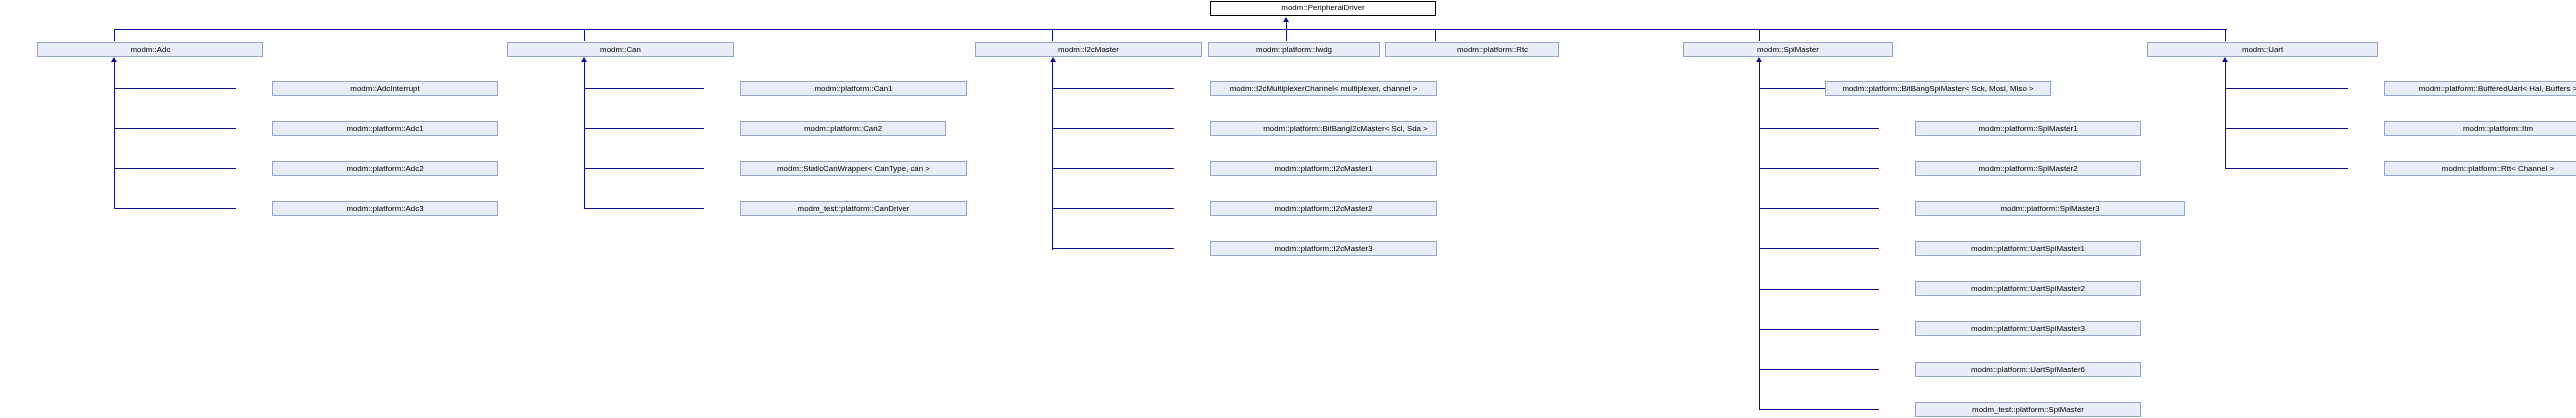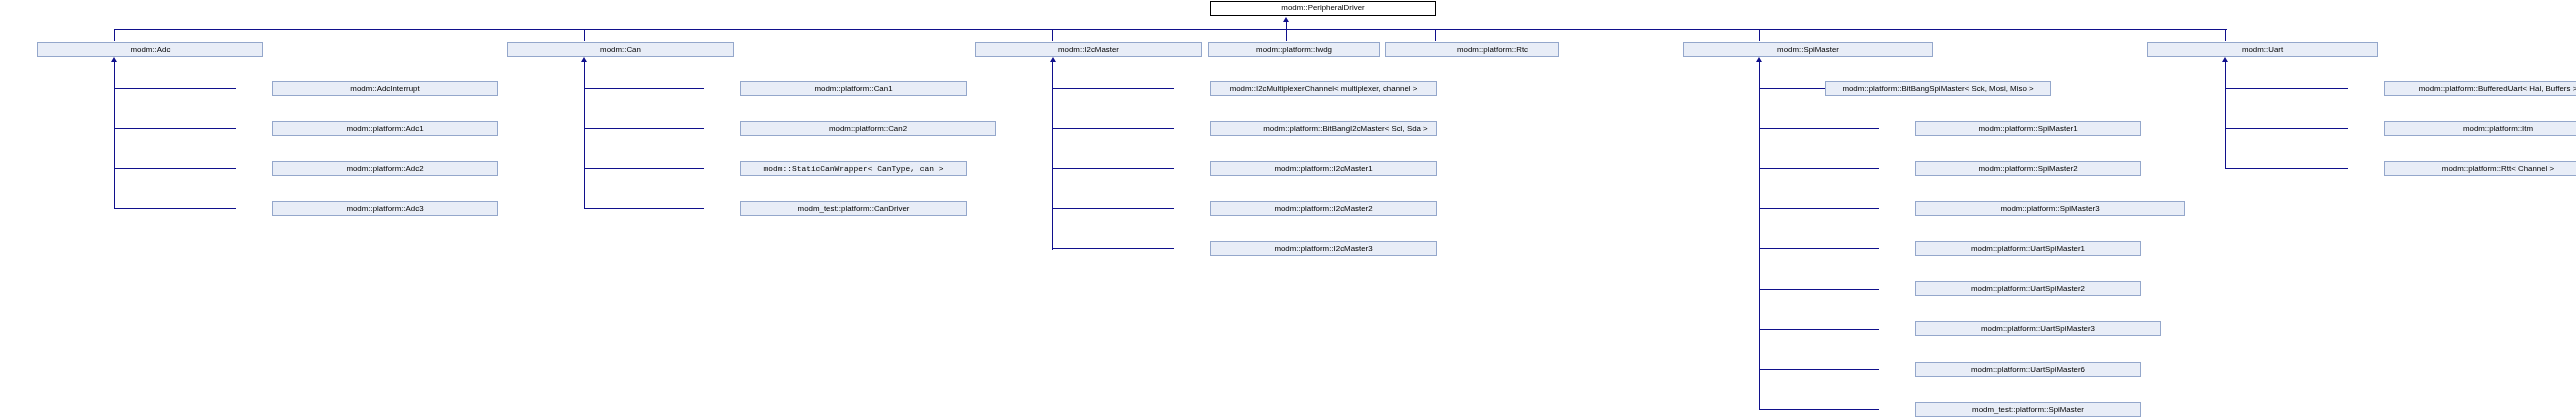--- a/index.html
+++ b/index.html
@@ -93,39 +93,39 @@
       <div class="edge h" style="left: 2225px; top: 168px; width: 123px;"></div>
     </div>
   <div id="nodes-layer">
       <div class="node" style="left: 1.4px; top: 42px; width: 226px;">modm::Adc</div>
       <div class="node" style="left: 236px; top: 81px; width: 226px;">modm::AdcInterrupt</div>
       <div class="node" style="left: 236px; top: 121px; width: 226px;">modm::platform::Adc1</div>
       <div class="node" style="left: 236px; top: 161px; width: 226px;">modm::platform::Adc2</div>
       <div class="node" style="left: 236px; top: 201px; width: 226px;">modm::platform::Adc3</div>
       <div class="node" style="left: 471px; top: 42px; width: 227px;">modm::Can</div>
       <div class="node" style="left: 704px; top: 81px; width: 227px;">modm::platform::Can1</div>
-      <div class="node" style="left: 704px; top: 121px; width: 256px;">modm::platform::Can2</div>
-      <div class="node" style="left: 704px; top: 161px; width: 227px; font-family: Liberation Mono, monospace;">modm::StaticCanWrapper&lt; CanType, can &gt;</div>
+      <div class="node" style="left: 704px; top: 121px; width: 206px;">modm::platform::Can2</div>
+      <div class="node" style="left: 704px; top: 161px; width: 227px;">modm::StaticCanWrapper&lt; CanType, can &gt;</div>
       <div class="node" style="left: 704px; top: 201px; width: 227px;">modm_test::platform::CanDriver</div>
       <div class="node" style="left: 939px; top: 42px; width: 227px;">modm::I2cMaster</div>
       <div class="node" style="left: 1174px; top: 81px; width: 227px;">modm::I2cMultiplexerChannel&lt; multiplexer, channel &gt;</div>
       <div class="node" style="left: 1174px; top: 121px; width: 227px; padding-left: 44px;">modm::platform::BitBangI2cMaster&lt; Scl, Sda &gt;</div>
       <div class="node" style="left: 1174px; top: 161px; width: 227px;">modm::platform::I2cMaster1</div>
       <div class="node" style="left: 1174px; top: 201px; width: 227px;">modm::platform::I2cMaster2</div>
       <div class="node" style="left: 1174px; top: 241px; width: 227px;">modm::platform::I2cMaster3</div>
       <div class="node" style="left: 1172px; top: 42px; width: 172px;">modm::platform::Iwdg</div>
       <div class="node" style="left: 1349px; top: 42px; width: 174px; padding-left: 41px;">modm::platform::Rtc</div>
-      <div class="node" style="left: 1647px; top: 42px; width: 250px;">modm::SpiMaster</div>
+      <div class="node" style="left: 1647px; top: 42px; width: 210px;">modm::SpiMaster</div>
       <div class="node" style="left: 1789px; top: 81px; width: 226px;">modm::platform::BitBangSpiMaster&lt; Sck, Mosi, Miso &gt;</div>
       <div class="node" style="left: 1879px; top: 121px; width: 226px;">modm::platform::SpiMaster1</div>
       <div class="node" style="left: 1879px; top: 161px; width: 226px;">modm::platform::SpiMaster2</div>
       <div class="node" style="left: 1879px; top: 201px; width: 270px;">modm::platform::SpiMaster3</div>
       <div class="node" style="left: 1879px; top: 241px; width: 226px;">modm::platform::UartSpiMaster1</div>
       <div class="node" style="left: 1879px; top: 281px; width: 226px;">modm::platform::UartSpiMaster2</div>
-      <div class="node" style="left: 1879px; top: 321px; width: 246px;">modm::platform::UartSpiMaster3</div>
+      <div class="node" style="left: 1879px; top: 321px; width: 226px;">modm::platform::UartSpiMaster3</div>
       <div class="node" style="left: 1879px; top: 362px; width: 226px;">modm::platform::UartSpiMaster6</div>
       <div class="node" style="left: 1879px; top: 402px; width: 226px;">modm_test::platform::SpiMaster</div>
       <div class="node" style="left: 2111px; top: 42px; width: 231px;">modm::Uart</div>
       <div class="node" style="left: 2348px; top: 81px; width: 228px;">modm::platform::BufferedUart&lt; Hal, Buffers &gt;</div>
       <div class="node" style="left: 2348px; top: 121px; width: 228px;">modm::platform::Itm</div>
       <div class="node" style="left: 2348px; top: 161px; width: 228px;">modm::platform::Rtt&lt; Channel &gt;</div>
     </div>
 </div>
 
 

